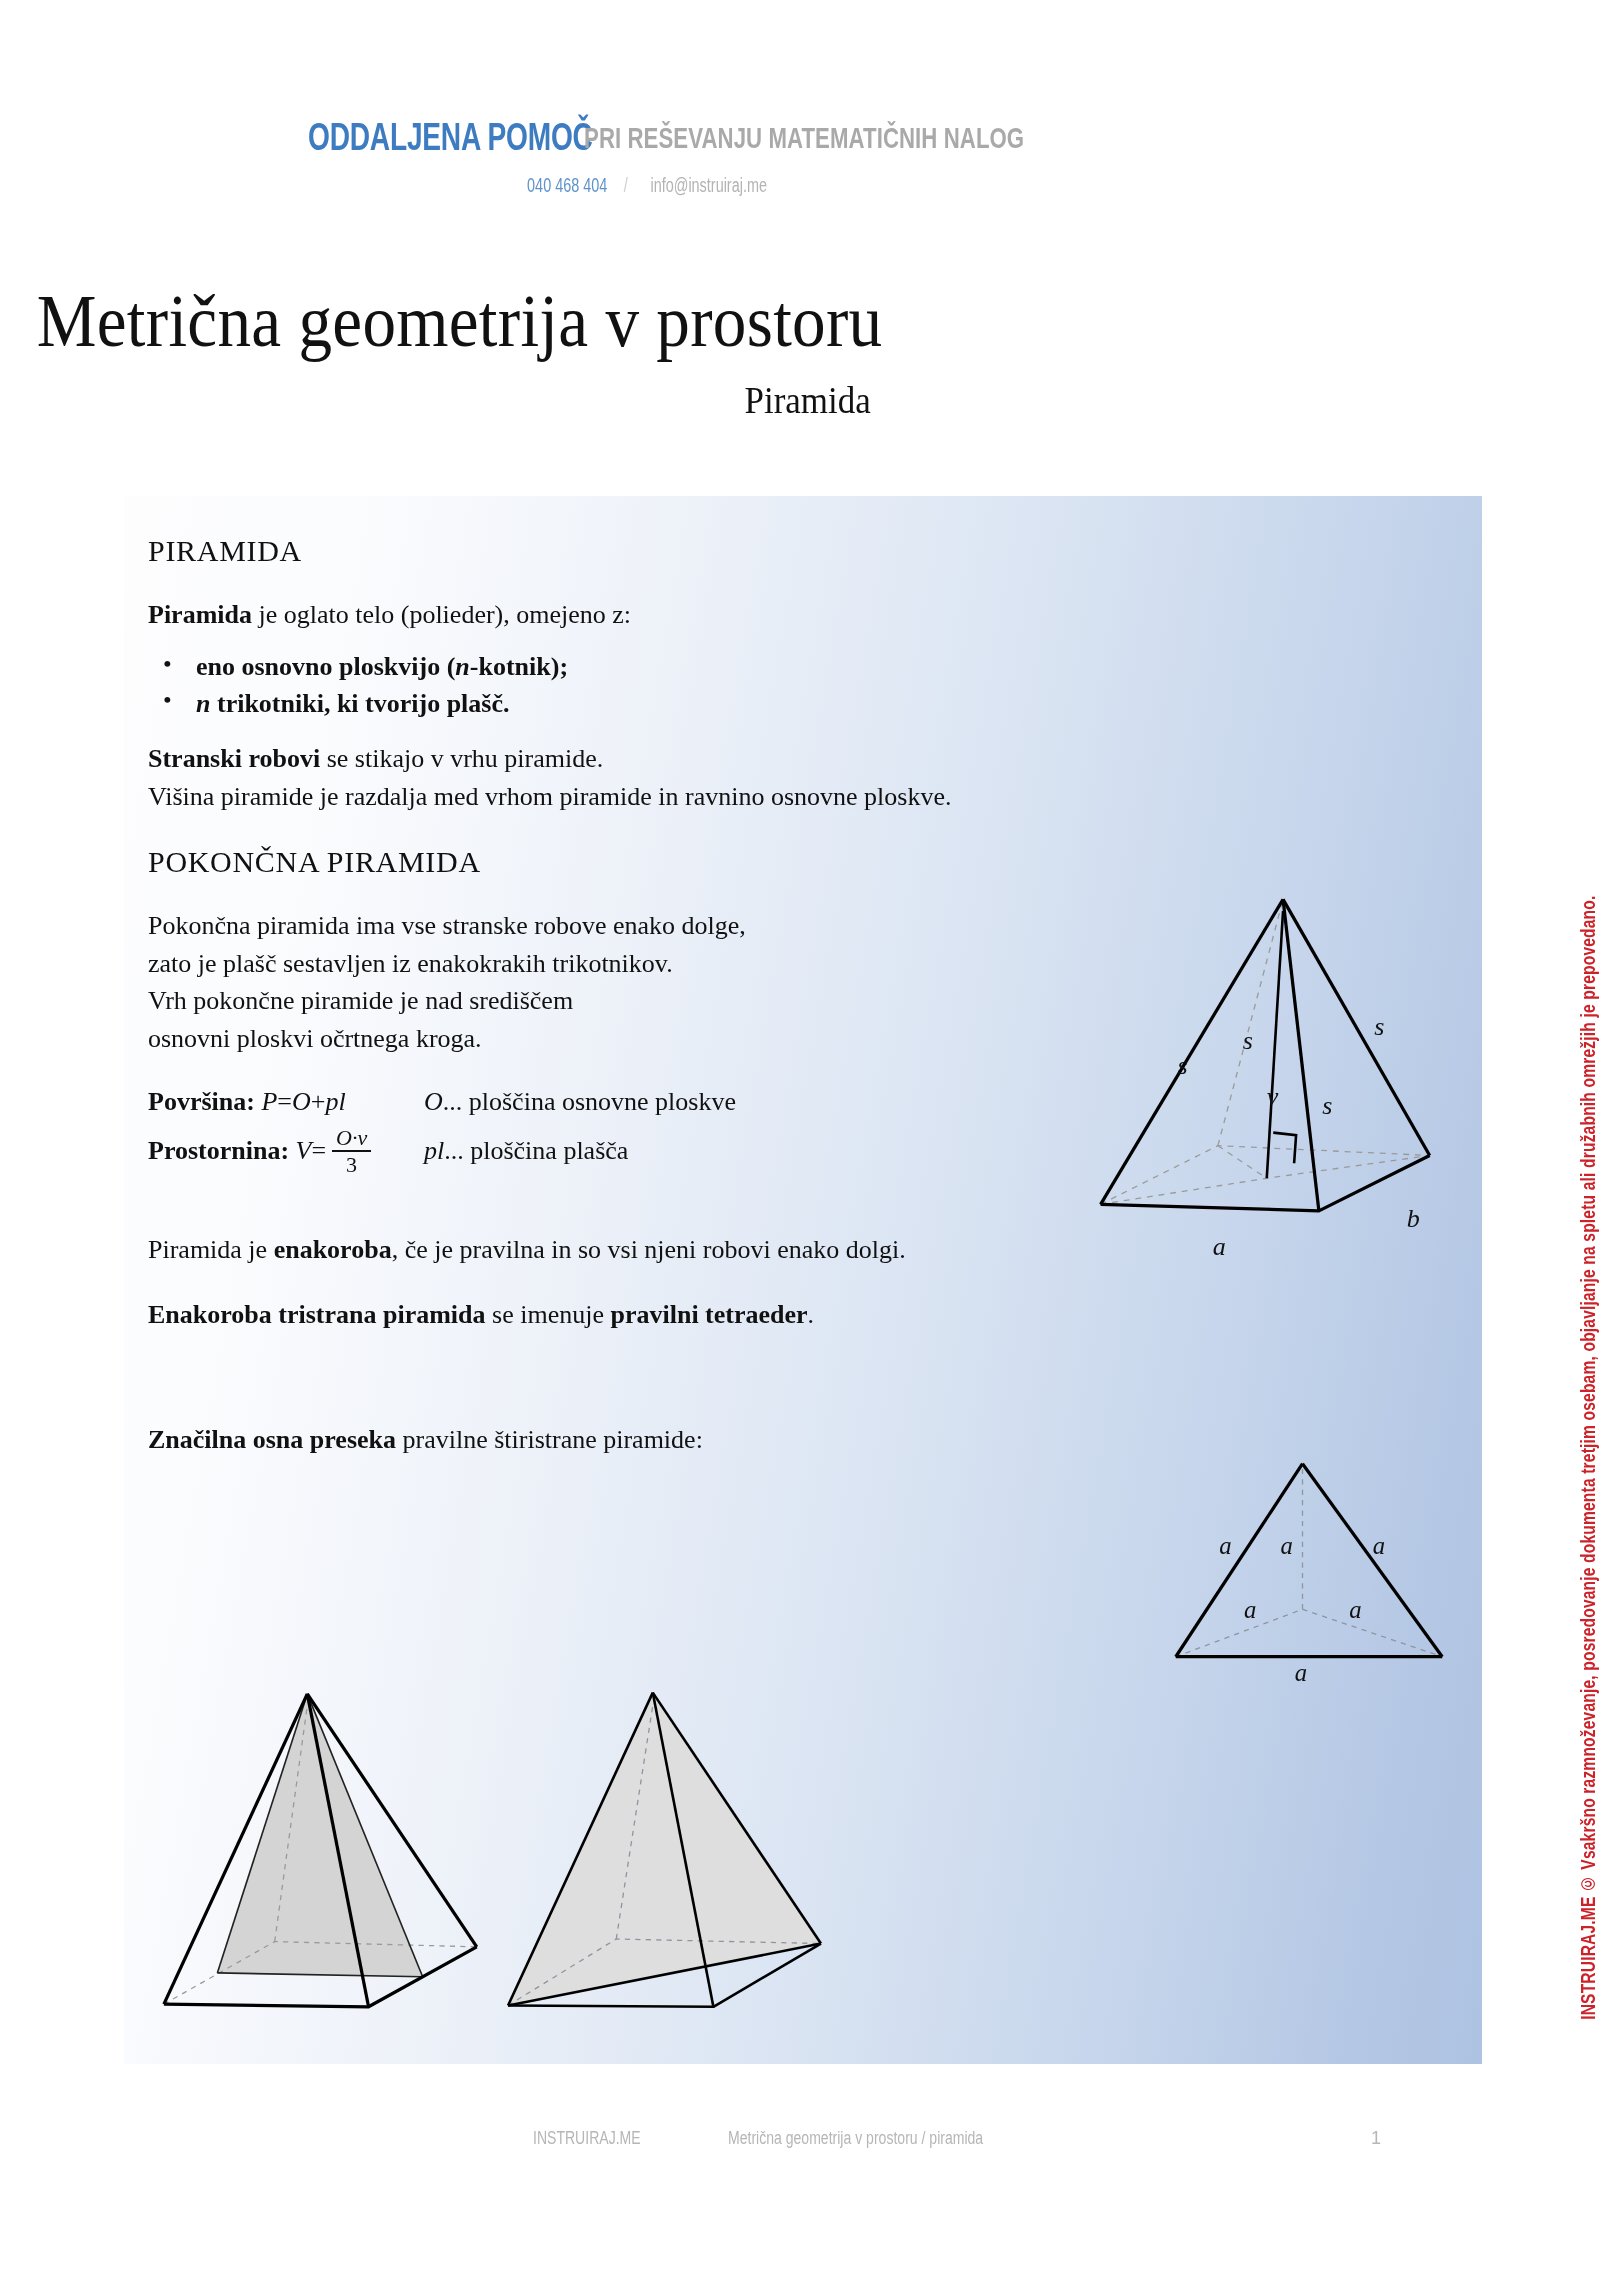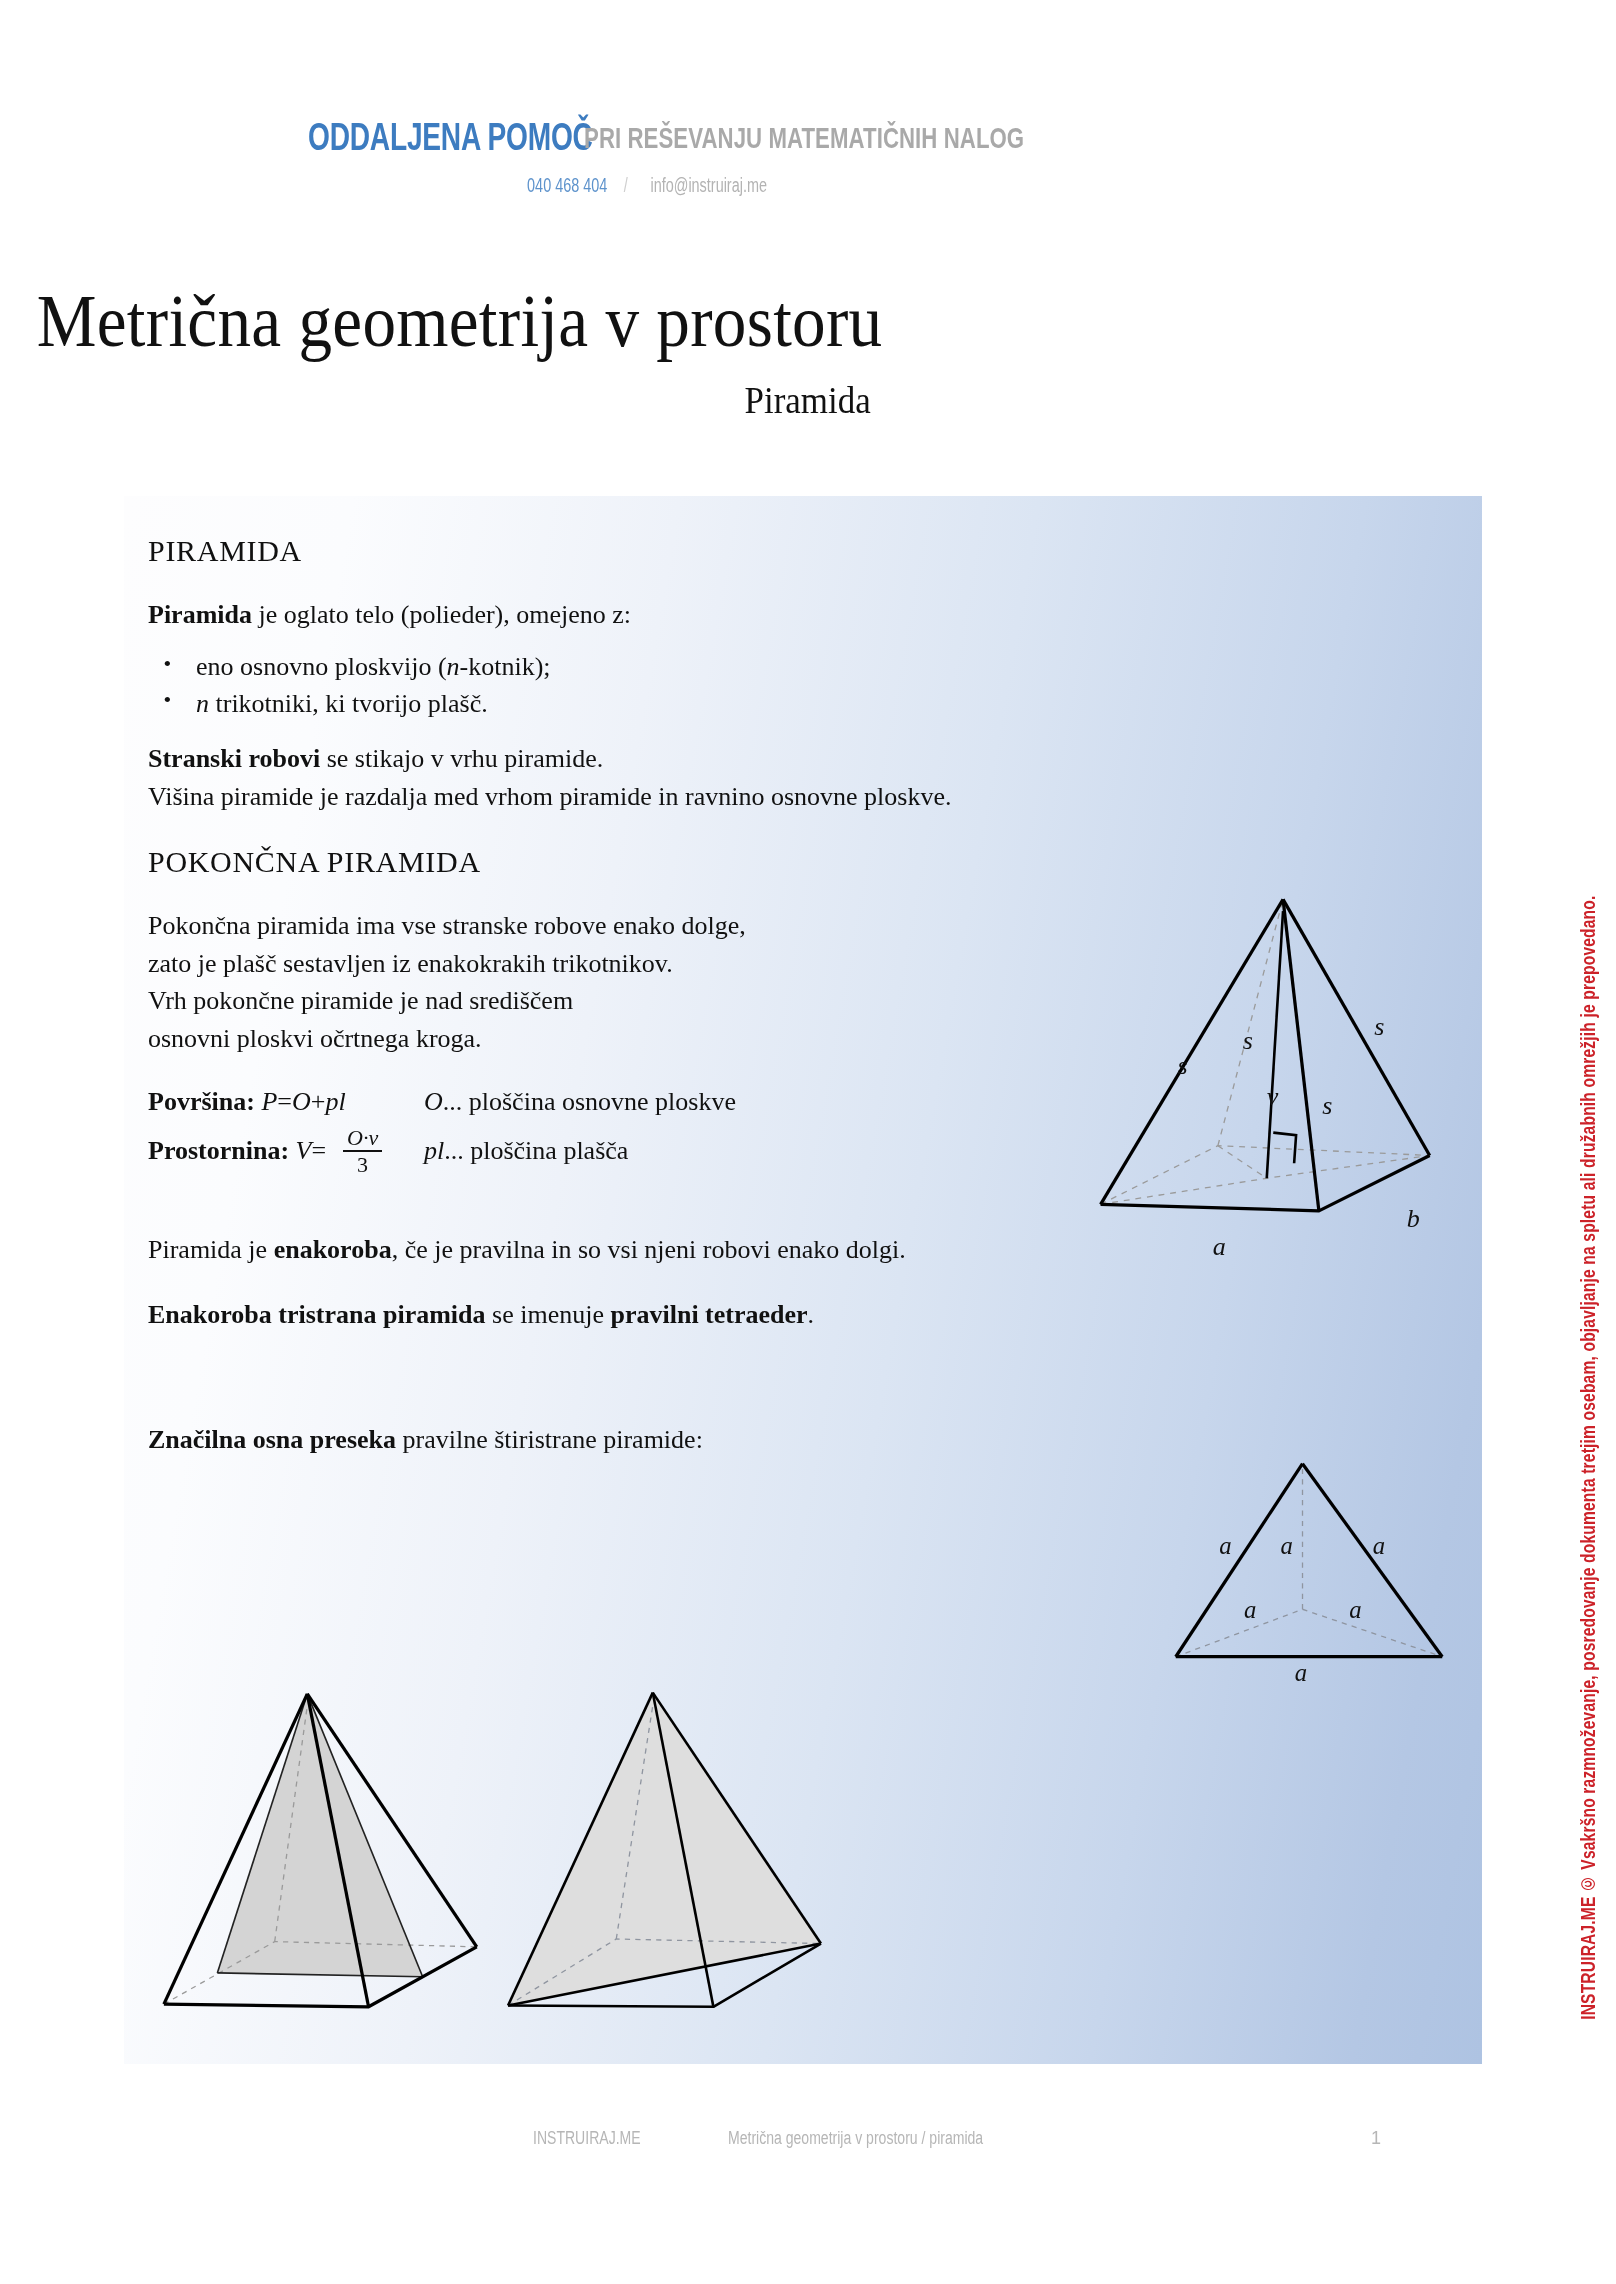--- a/index.html
+++ b/index.html
@@ -50,32 +50,32 @@
   
   .content{position:absolute;left:148px;top:534px;width:1016px;color:#111;}
   .h2{font-family:"Liberation Serif", serif;font-size:30px;letter-spacing:0.7px;
       margin:0 0 30px 0;font-weight:400;}
   .h2 b{font-weight:400;}
   p{margin:0 0 17px 0;font-size:26px;line-height:1.30;}
   .tight{margin-bottom:3.9px;}
   b{font-weight:700;}
   i,.mathit{font-style:italic;}
   ul{list-style:none;margin:0 0 19.5px 0;padding:0;}
-  li{font-size:26px;line-height:1.42;padding-left:48px;position:relative;}
+  li{font-size:26px;line-height:1.42;padding-left:48px;position:relative;font-weight:bold;}
   li:before{content:"\2022";position:absolute;left:15.6px;top:-1.3px;font-size:22px;}
   .gap{height:26px;}
   .gap-s{height:14.3px;}
   .gap-l{height:48px;}
 
   
   .frow{display:flex;align-items:flex-start;font-size:26px;margin-bottom:9px;}
   .fleft{width:276px;display:flex;align-items:center;}
   .fright{display:flex;align-items:center;}
   .frac{display:inline-flex;flex-direction:column;align-items:center;
-        vertical-align:middle;margin:0 17px;font-size:22px;line-height:1.05;}
+        vertical-align:middle;margin:0 6px;font-size:22px;line-height:1.05;}
   .frac .num{padding:0 3.9px 1.3px 3.9px;}
   .frac .bar{width:100%;height:1.3px;background:#111;}
   .frac .den{padding:1.3px 3.9px 0 3.9px;}
 
   
   .fig{position:absolute;}
   #fig-pyramid{left:1068px;top:872px;}
   #fig-tetra{left:1146px;top:1426px;}
   #fig-cross1{left:130px;top:1647px;}
   #fig-cross2{left:482px;top:1647px;}

